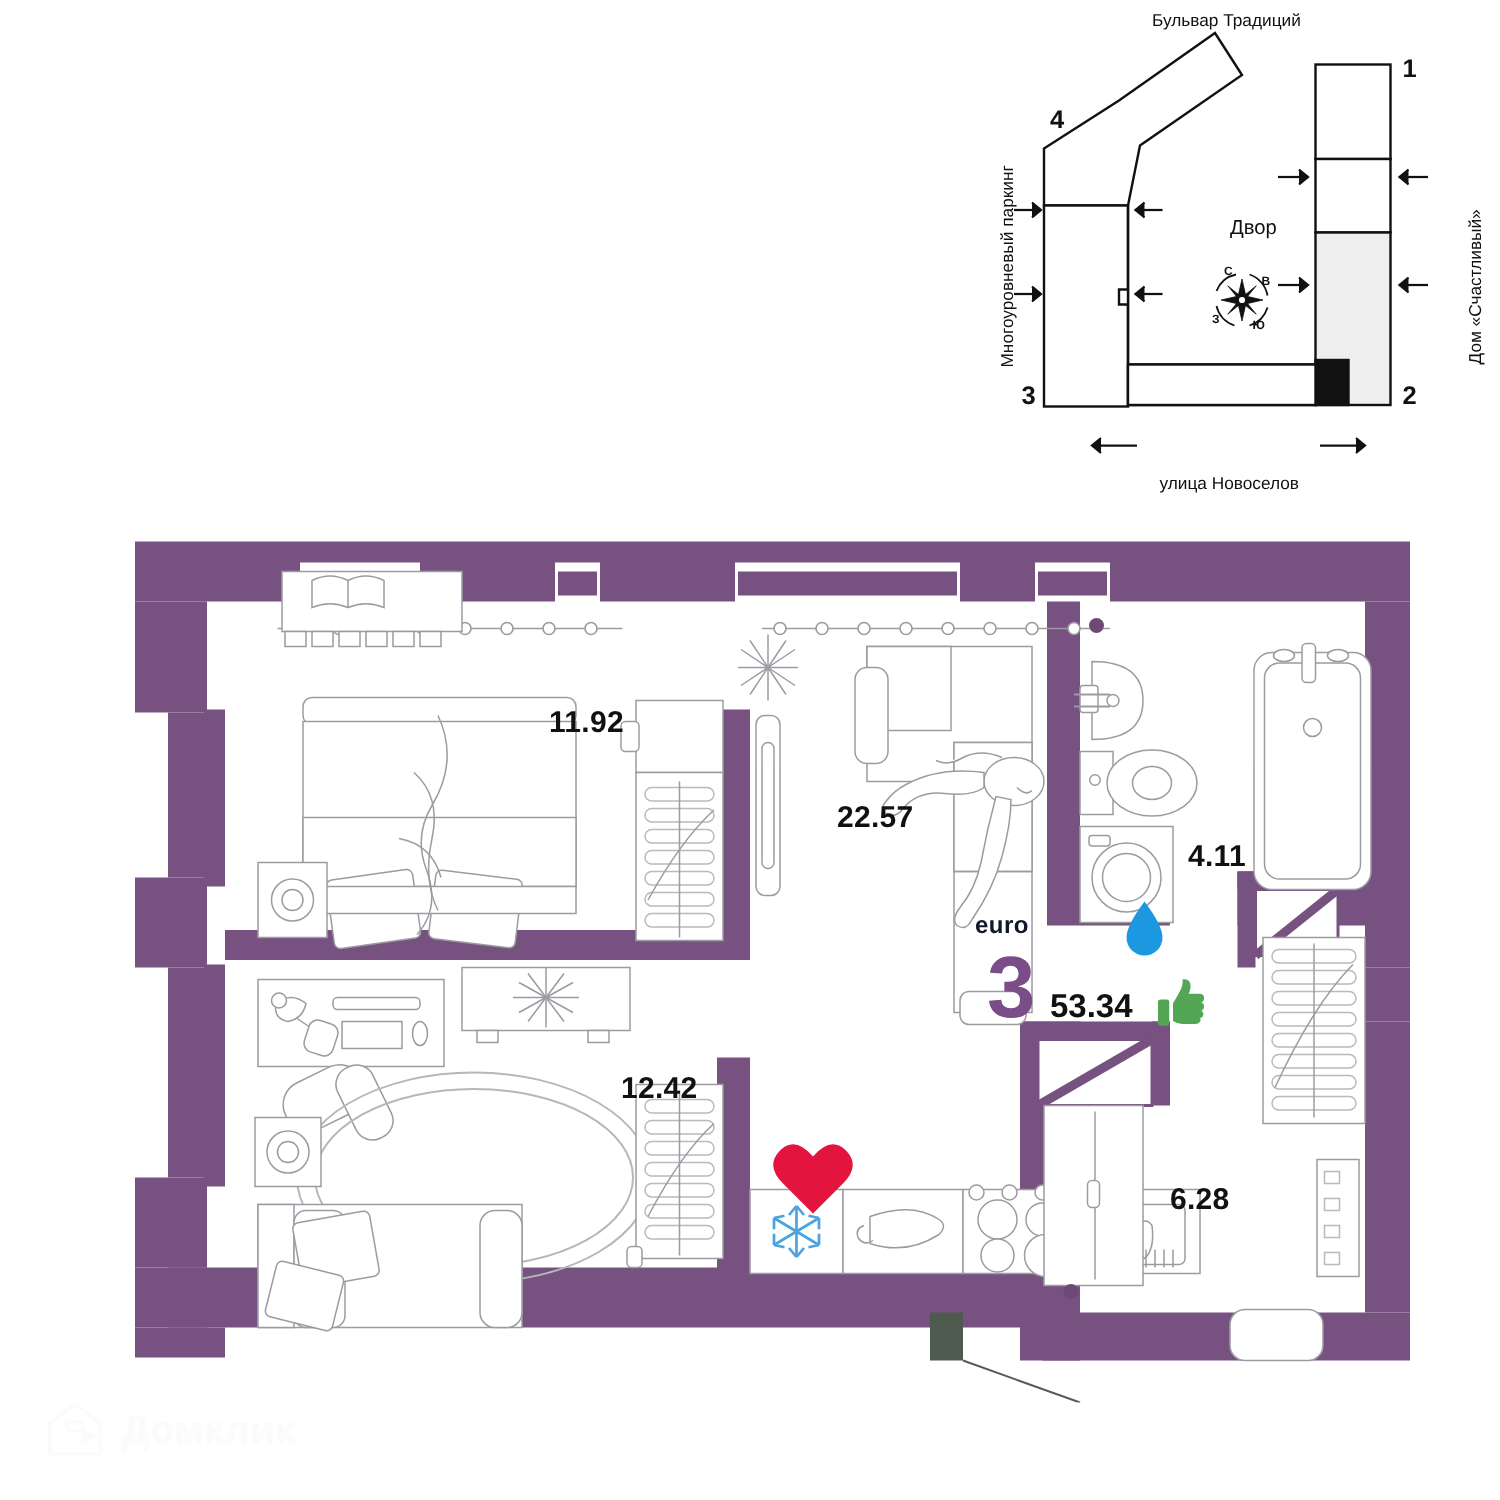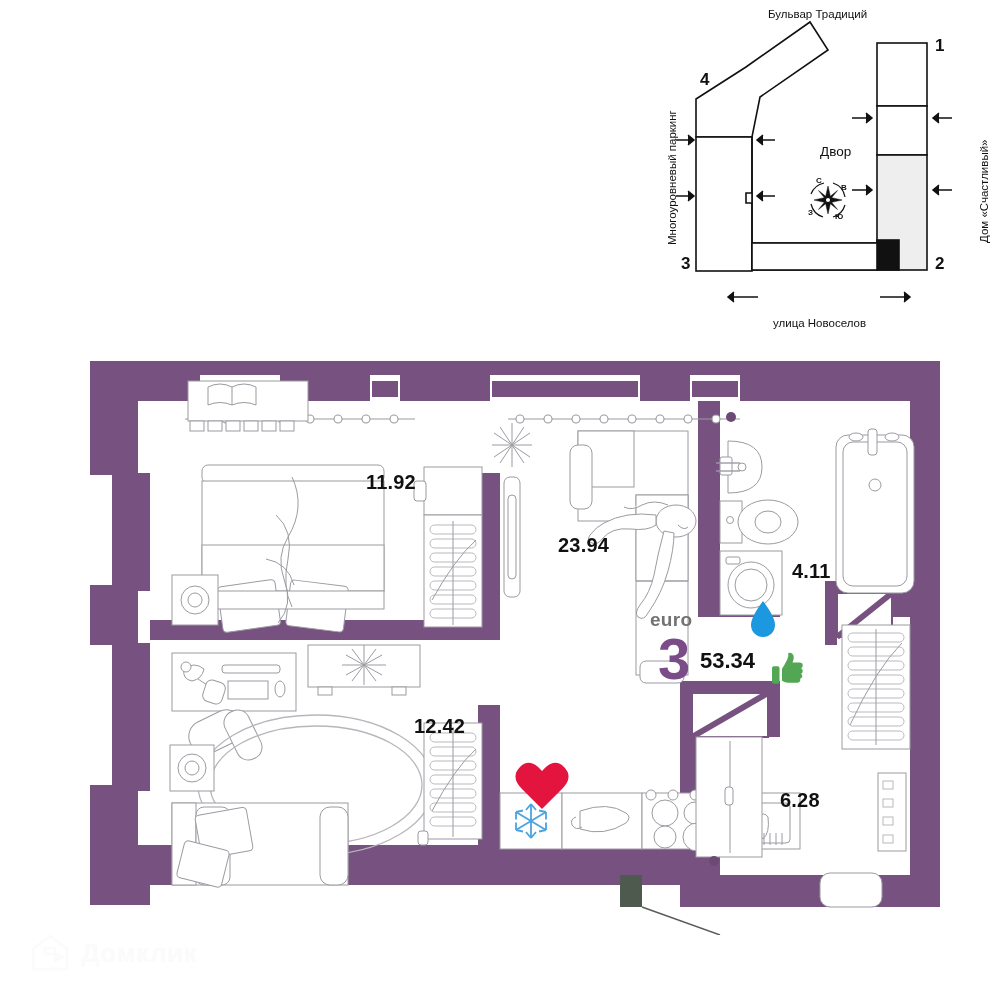--- a/index.html
+++ b/index.html
@@ -17,30 +17,31 @@
 
   
   #floor-plan{left:80px;top:345px;width:860px;height:590px;}
 
   
   .area-label{
     position:absolute;font-size:20px;font-weight:bold;color:#111;
     letter-spacing:.2px;white-space:nowrap;
   }
   .euro-word{
-    position:absolute;font-size:19px;font-weight:bold;color:#737373;
+    position:absolute;font-size:16px;font-weight:bold;color:#0f172a;
     white-space:nowrap;letter-spacing:.3px;
   }
   .euro-num{
     position:absolute;font-size:58px;font-weight:bold;color:#7a4d88;
     line-height:1;white-space:nowrap;
   }
   .total-area{
     position:absolute;font-size:22px;font-weight:bold;color:#111;
     white-space:nowrap;
+    margin-top:10px;
   }
 
   
   .sm-label{position:absolute;font-size:11.5px;color:#111;white-space:nowrap;}
   .sm-num{position:absolute;font-size:17px;font-weight:bold;color:#111;}
   .sm-rot-left{transform:rotate(-90deg);transform-origin:left top;}
   .sm-rot-right{transform:rotate(-90deg);transform-origin:left top;}
   .sm-compass{position:absolute;font-size:8px;font-weight:bold;color:#111;}
 
   
@@ -487,21 +488,21 @@
       <g stroke="#4ba3e0" stroke-width="1.8" fill="none" transform="translate(451,476)">
         <path d="M0 -17 L0 17 M-15 -9 L15 9 M-15 9 L15 -9"></path>
         <path d="M0 -17 l-5 6 M0 -17 l5 6 M0 17 l-5 -6 M0 17 l5 -6"></path>
         <path d="M-15 -9 l0 7.5 M-15 -9 l7 -1.5 M15 9 l0 -7.5 M15 9 l-7 1.5"></path>
         <path d="M-15 9 l7 1.5 M-15 9 l0 -7.5 M15 -9 l-7 -1.5 M15 -9 l0 7.5"></path>
       </g>
 
     </svg>
 
     <div class="area-label" style="left:286px;top:112px;margin-top:14px;">11.92</div>
-    <div class="area-label" style="left:478px;top:189px;">23.94</div>
+    <div class="area-label" style="left:478px;top:189px;">22.57</div>
     <div class="area-label" style="left:712px;top:215px;">4.11</div>
     <div class="area-label" style="left:292px;top:370px;margin-left:42px;">12.42</div>
     <div class="area-label" style="left:700px;top:444px;">6.28</div>
 
     <div class="euro-word" style="left:570px;top:264px;">euro</div>
     <div class="euro-num" style="left:578px;top:285px;">3</div>
     <div class="total-area" style="left:620px;top:303px;">53.34</div>
   </div>
 
   <div id="watermark">

